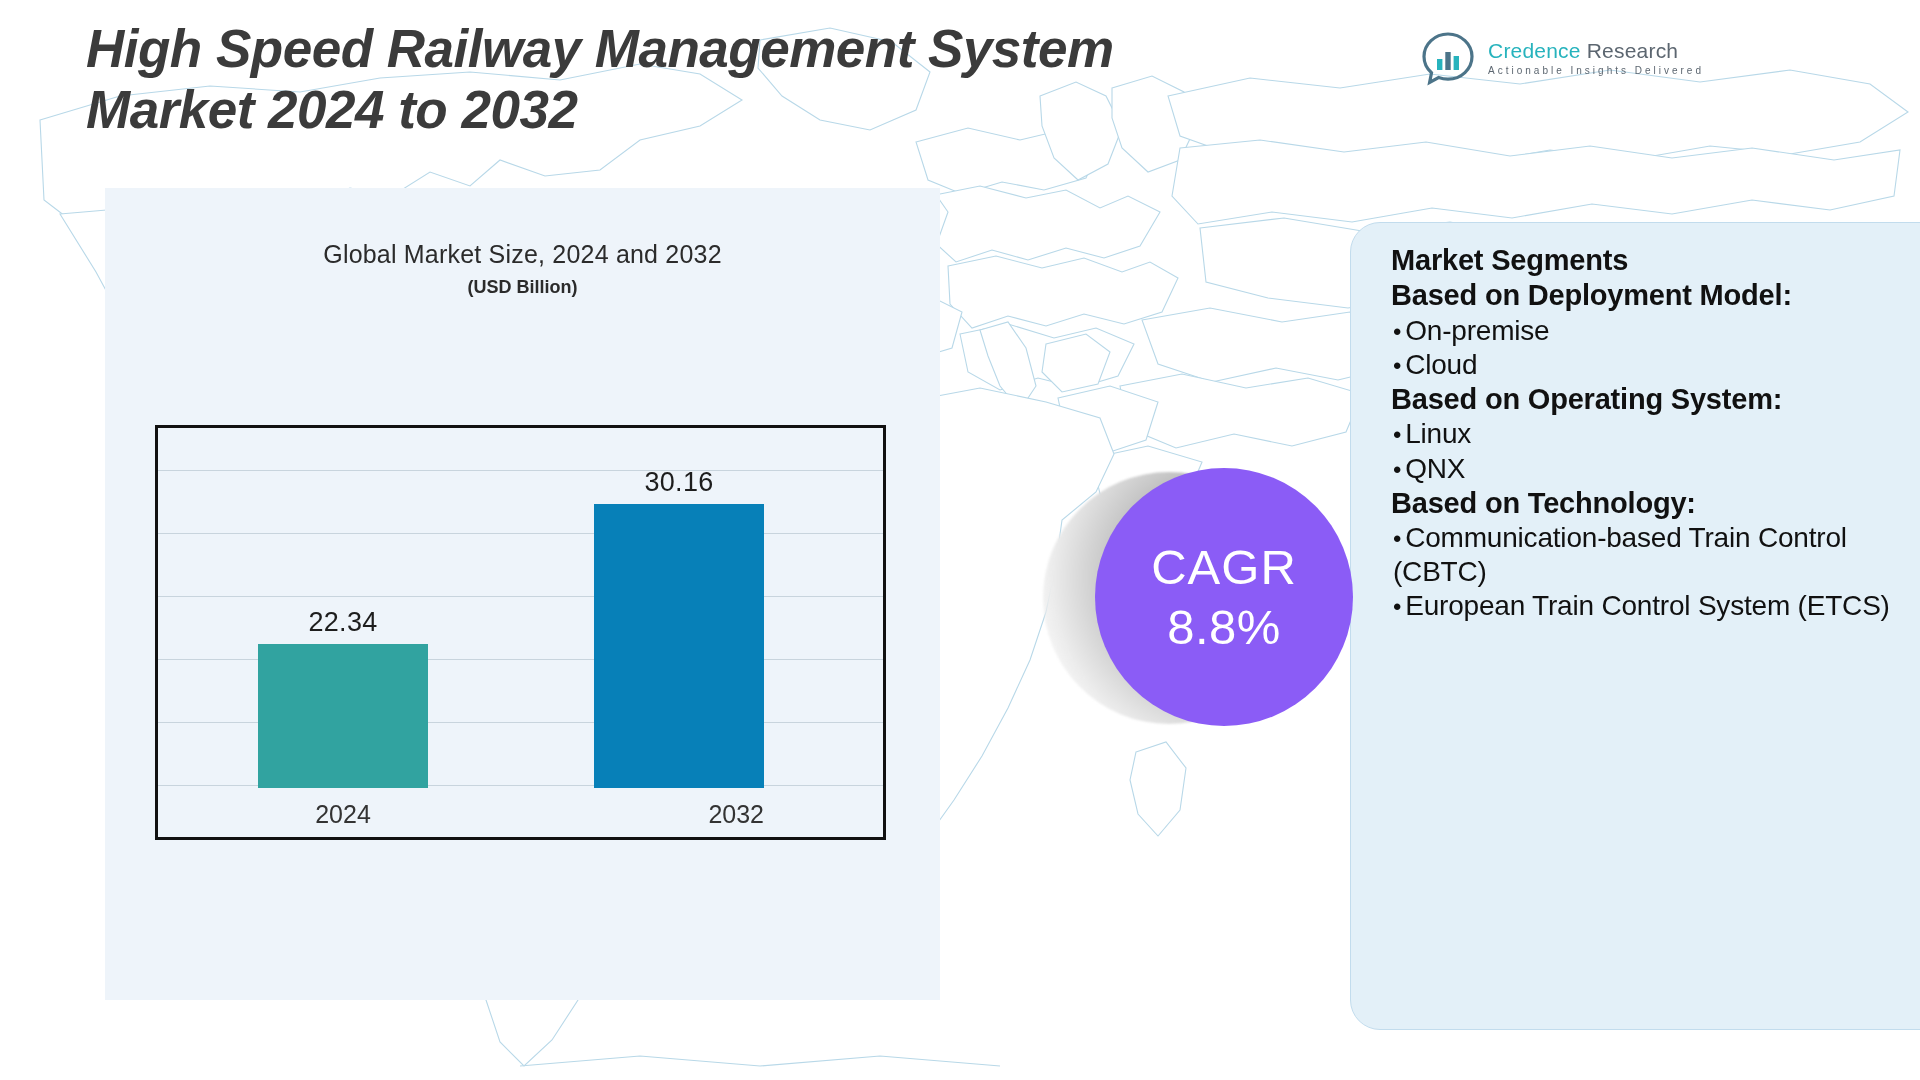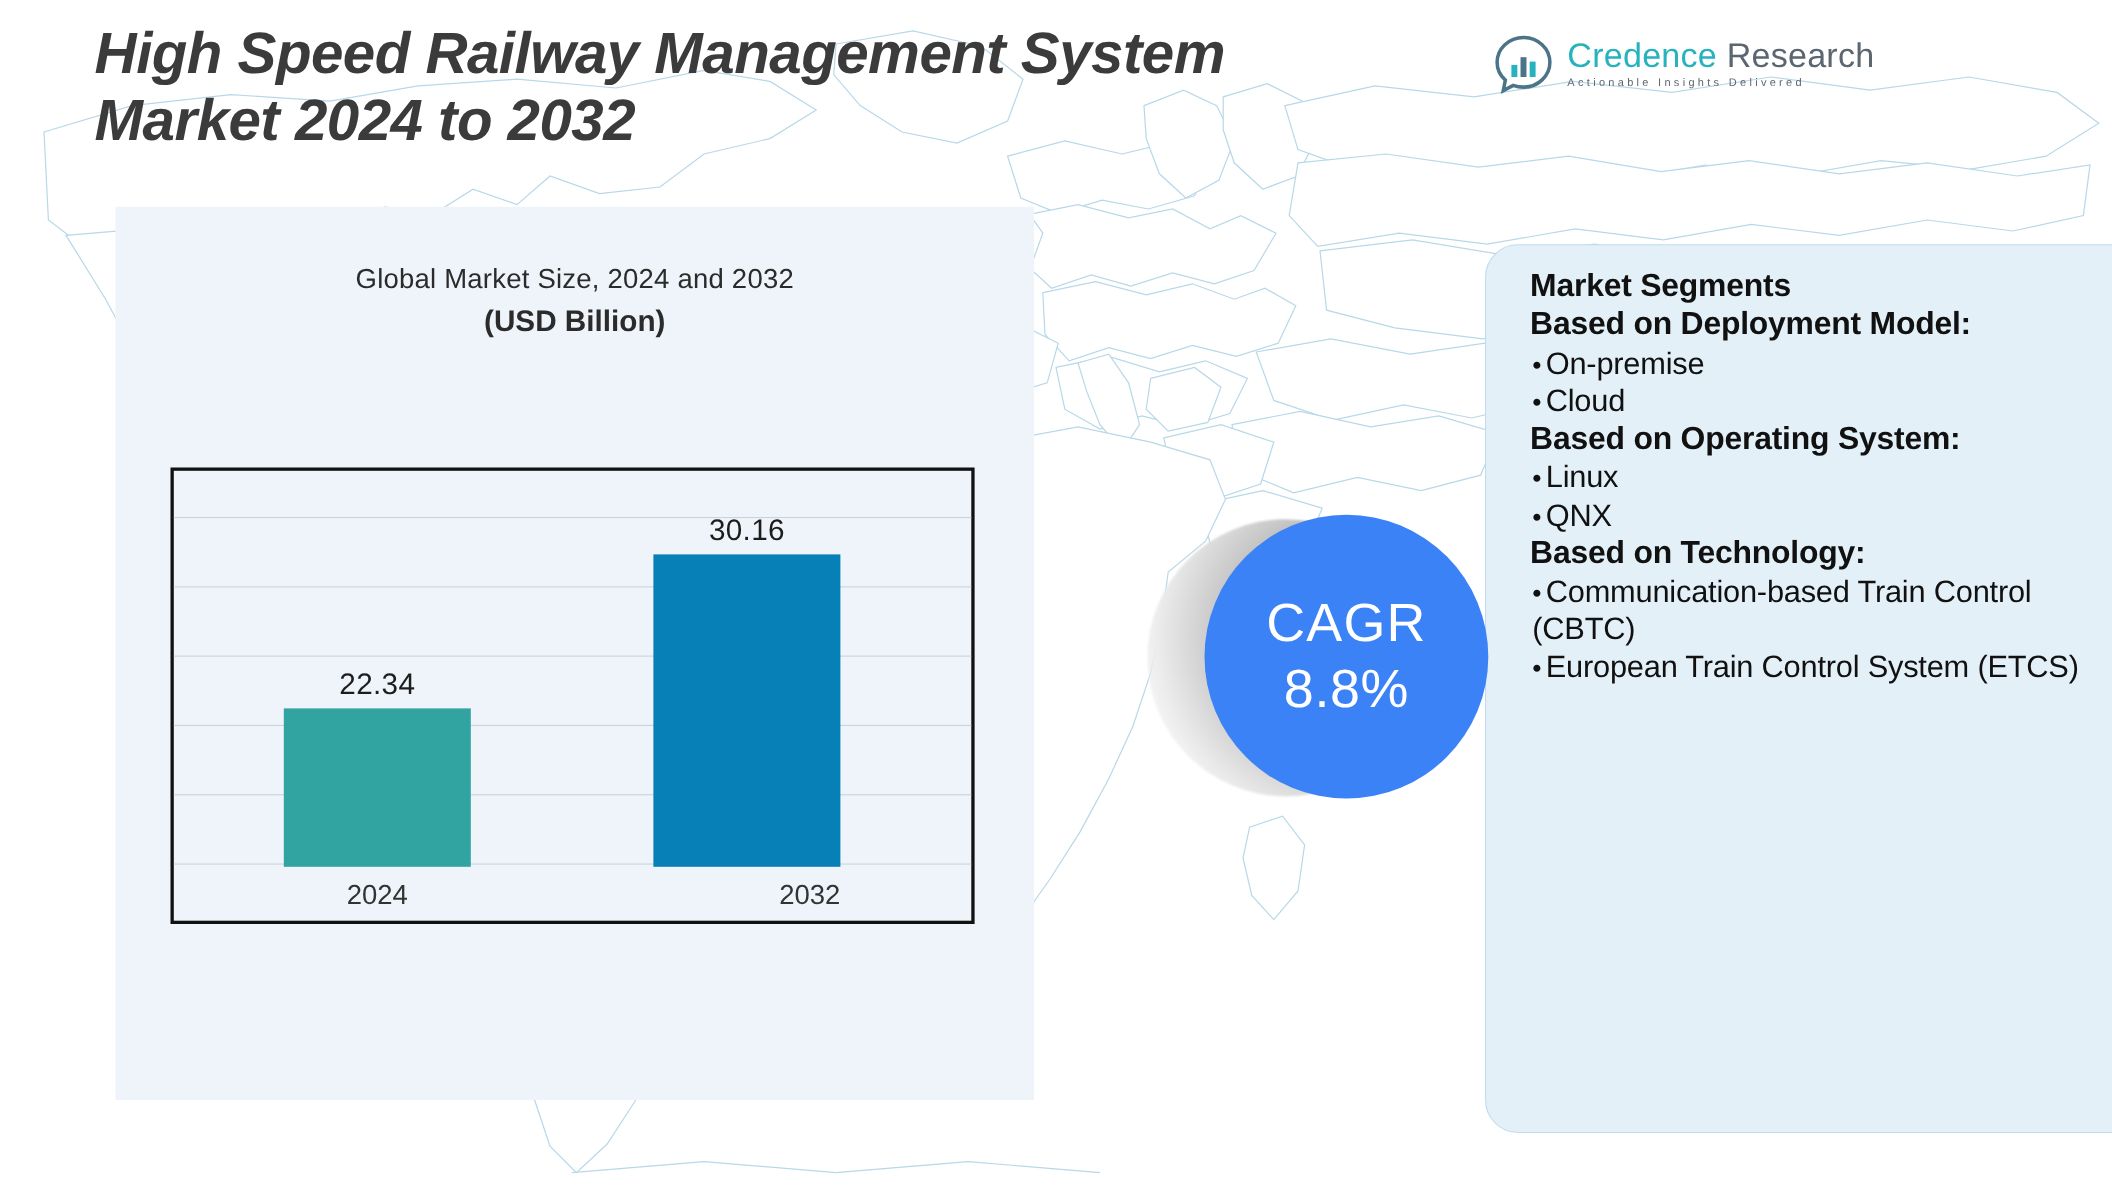--- a/index.html
+++ b/index.html
@@ -28,40 +28,40 @@
     color: #3b3b3b;
   }
   #title .tline { display:block; white-space: nowrap; }
 
   #logo {
     position: absolute; right: 36px; top: 30px; z-index: 6;
     display: flex; align-items: center; gap: 12px;
   }
   #logo-mark { width: 56px; height: 56px; flex: 0 0 56px; }
   #logo-text { display: flex; flex-direction: column; justify-content: center; }
-  #logo-name { font-size: 31px; letter-spacing: .2px; line-height: 1.05; white-space: nowrap; }
+  #logo-name { font-size: 21px; letter-spacing: .2px; line-height: 1.05; white-space: nowrap; }
   #logo-name .c1 { color: #27b3bd; }
   #logo-name .c2 { color: #5c6670; }
   #logo-tag {
     font-size: 10px; letter-spacing: 3.0px; color: #5c6670;
     margin-top: 3px; white-space: nowrap;
   }
 
   
   #left-panel {
     position: absolute; left: 105px; top: 188px;
     width: 835px; height: 812px;
     background: #eef4fa; z-index: 1;
   }
   #chart-caption {
     position: absolute; left: 105px; top: 240px; width: 835px;
     text-align: center; z-index: 3; color: #2b2b2b;
   }
   #cap-line1 { font-size: 25px; letter-spacing: .2px; }
-  #cap-line2 { font-size: 27px; font-weight: bold; margin-top: 8px; }
+  #cap-line2 { font-size: 18px; font-weight: bold; margin-top: 8px; }
 
   
   #chart-box {
     position: absolute; left: 155px; top: 425px;
     width: 731px; height: 415px;
     border: 3px solid #111111;
     z-index: 3;
   }
   #plot { position: absolute; inset: 0; }
   .gridline {
@@ -89,21 +89,21 @@
   
   #cagr-wrap { position: absolute; left: 1035px; top: 460px; width: 330px; height: 300px; z-index: 4; }
   #cagr-shadow {
     position: absolute; left: 8px; top: 12px; width: 252px; height: 252px;
     border-radius: 50%;
     background: radial-gradient(circle at 72% 42%, #6d6d6d 0%, #9a9a9a 26%, #c9c9c9 52%, #ececec 74%, rgba(255,255,255,0) 88%);
     filter: blur(1px);
   }
   #cagr-circle {
     position: absolute; left: 60px; top: 8px; width: 258px; height: 258px;
-    border-radius: 50%; background: #3b82f6;
+    border-radius: 50%; background: #8b5cf6;
     display: flex; flex-direction: column; align-items: center; justify-content: center;
     color: #ffffff;
   }
   #cagr-label { font-size: 49px; letter-spacing: 1px; line-height: 1; }
   #cagr-value { font-size: 49px; letter-spacing: .5px; line-height: 1; margin-top: 11px; }
 
   
   #right-panel {
     position: absolute; left: 1350px; top: 222px;
     width: 600px; height: 808px;

